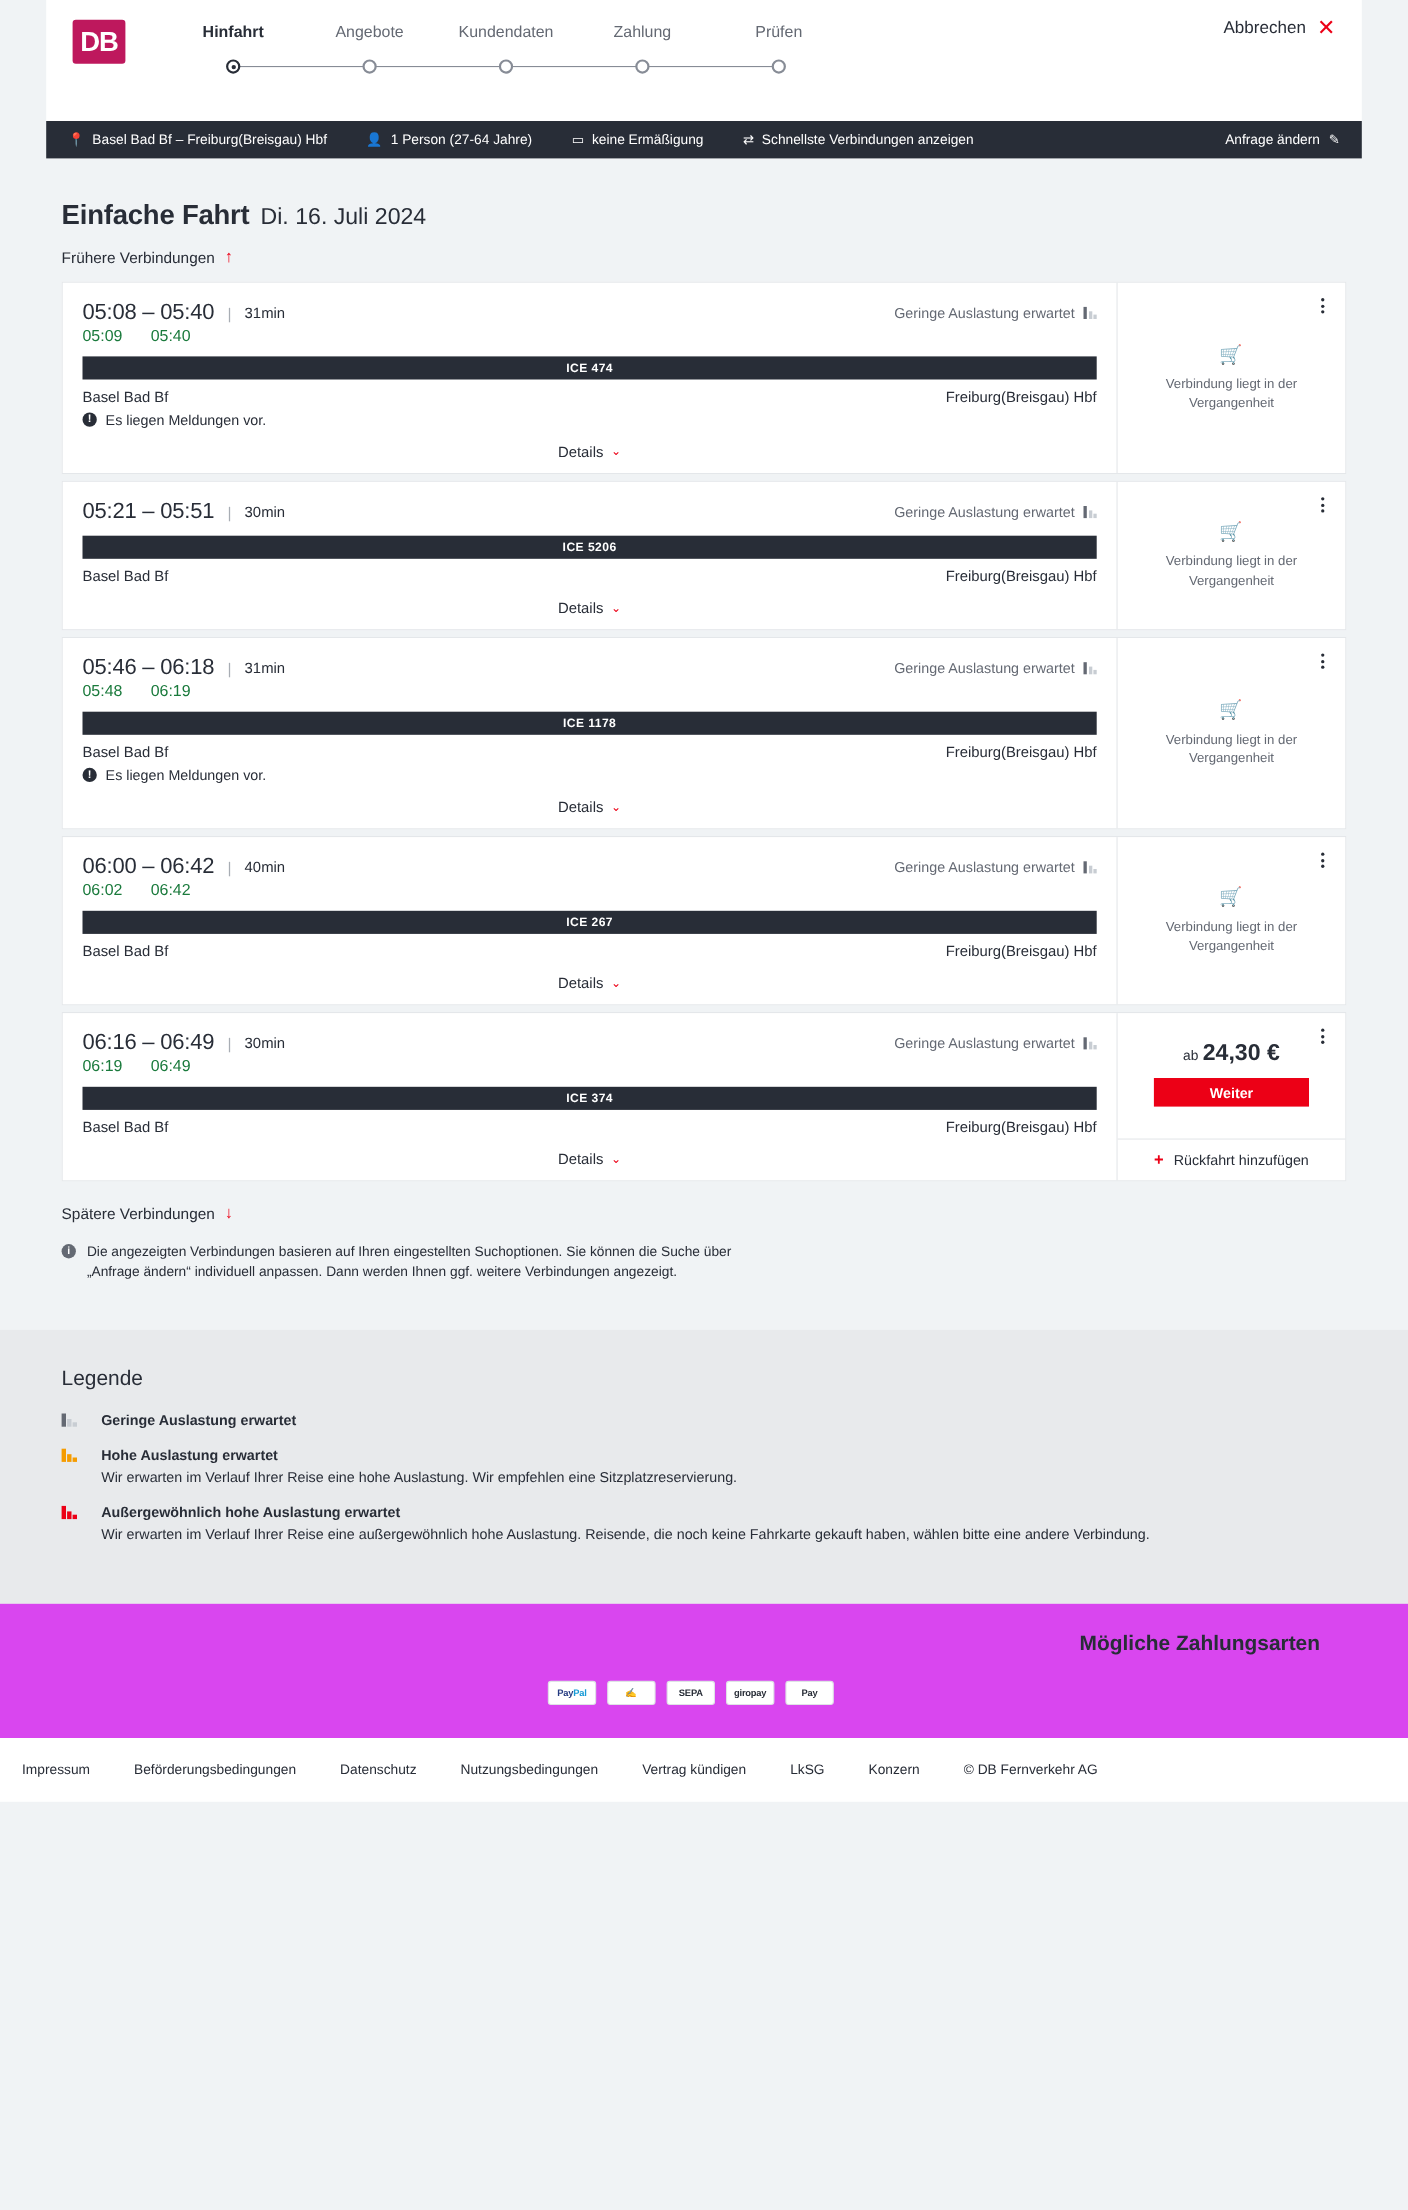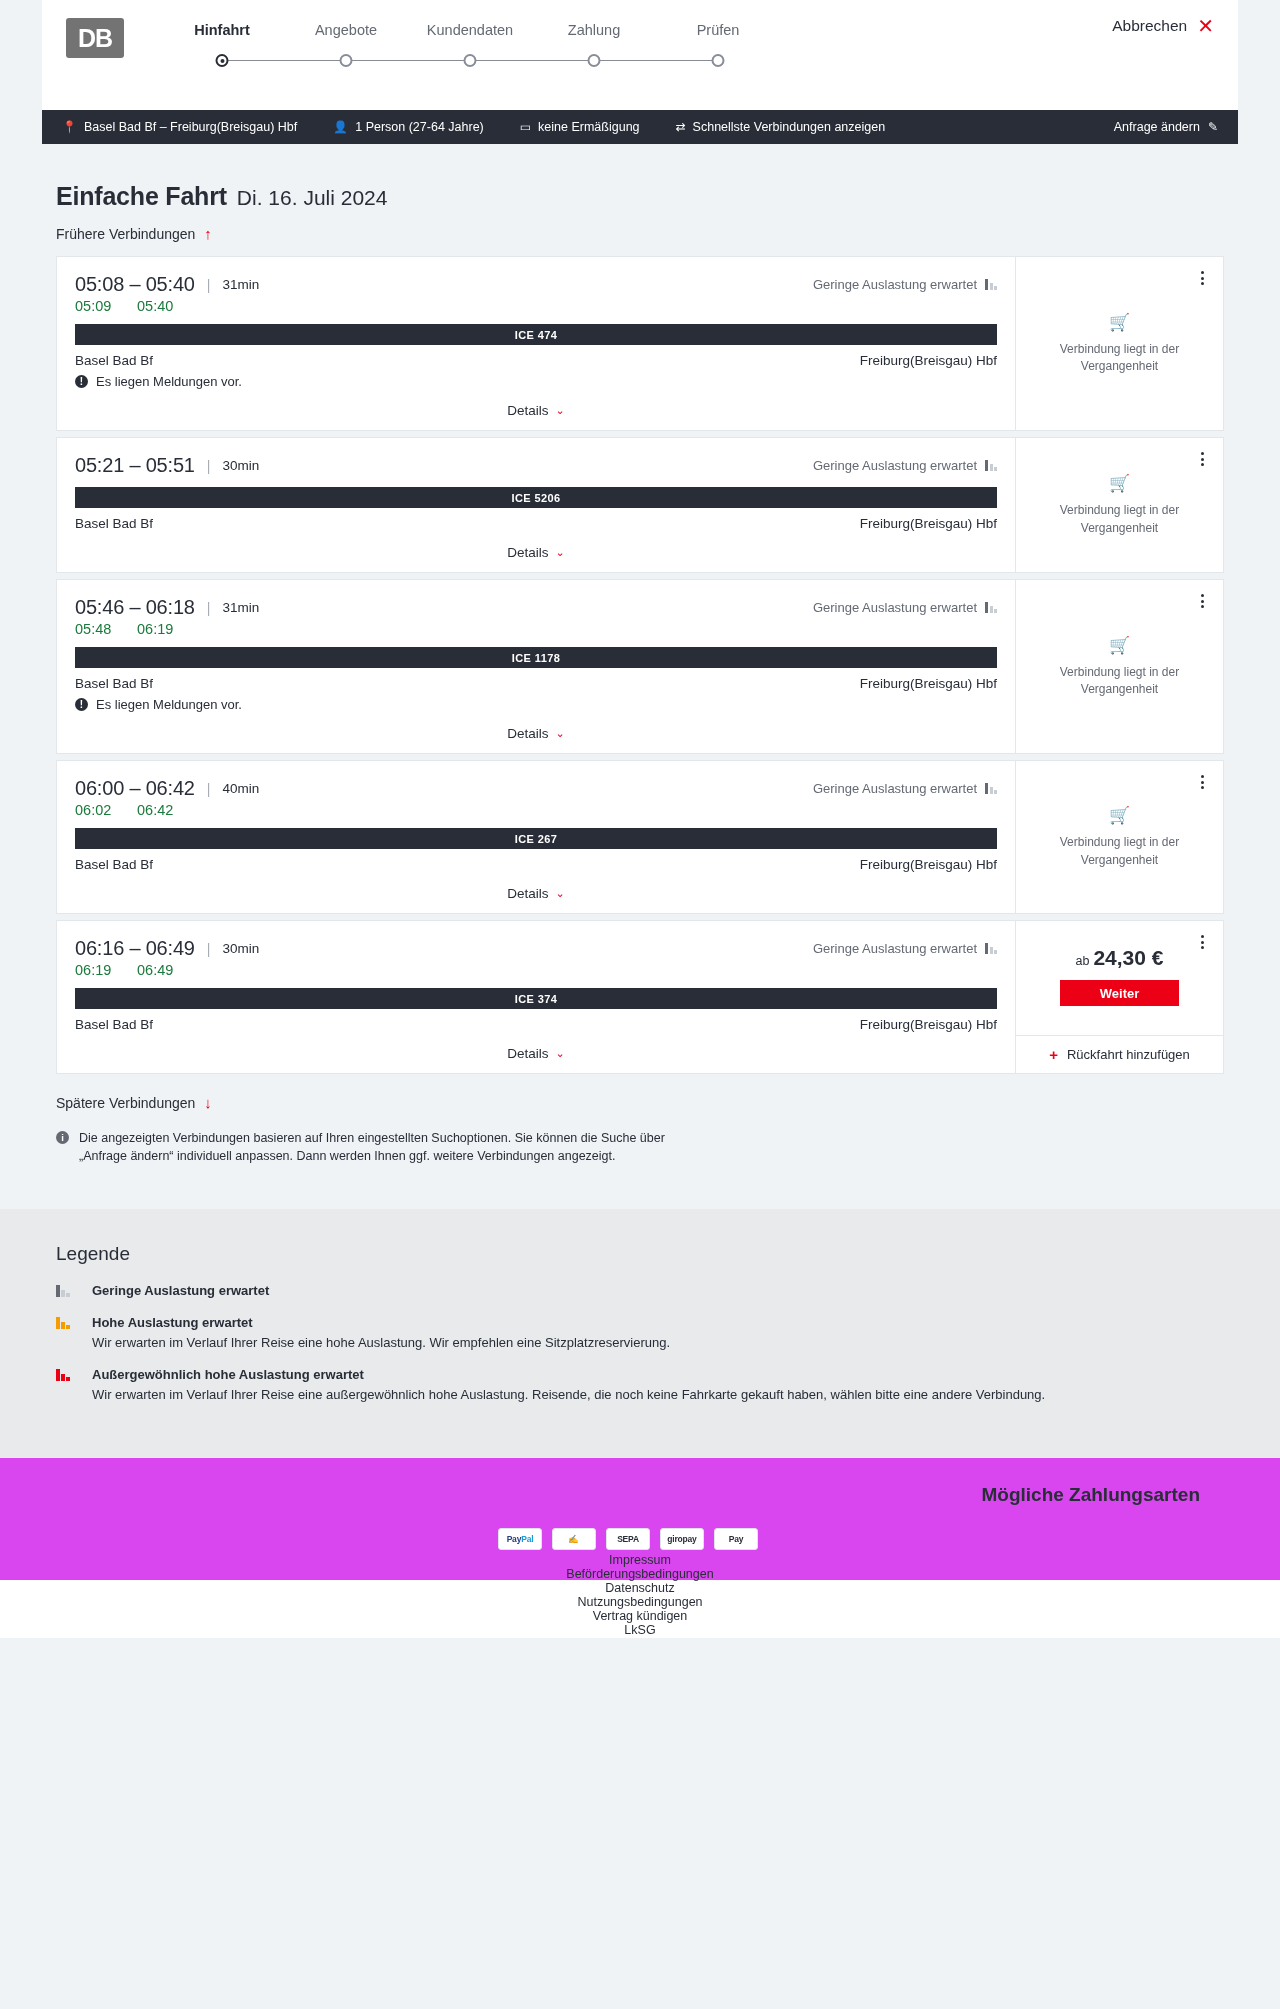--- a/index.html
+++ b/index.html
@@ -17,21 +17,21 @@
   .header {
     background: #fff;
     margin: 0 42px;
     height: 110px;
     display: flex;
     align-items: flex-start;
     padding: 18px 24px 0 24px;
     position: relative;
   }
   .db-logo {
-    width: 58px; height: 40px; background: #737373;
+    width: 48px; height: 40px; background: #be185d;
     border-radius: 3px; display: flex; align-items: center; justify-content: center;
     color: #fff; font-weight: bold; font-size: 25px; letter-spacing: -1px;
     font-family: "Liberation Sans", sans-serif;
     flex: none;
   }
   .stepper { display: flex; margin-left: 36px; margin-top: 4px; position: relative; }
   .step { width: 124px; text-align: center; position: relative; }
   .step .lbl { font-size: 14.5px; color: #646973; white-space: nowrap; }
   .step.active .lbl { color: #282d37; font-weight: bold; }
   .step .dotrow { height: 28px; margin-top: 12px; position: relative; }
@@ -140,21 +140,21 @@
   .past-txt { font-size: 12px; color: #646973; line-height: 1.45; }
 
   .price-area {
     flex: 1; display: flex; flex-direction: column; align-items: center; justify-content: center;
     padding: 10px 16px 14px 16px;
   }
   .price { font-size: 21px; font-weight: bold; }
   .price .ab { font-size: 12.5px; font-weight: normal; margin-right: 4px; }
   .weiter {
     margin-top: 10px; background: #ec0016; color: #fff; border: none;
-    width: 119px; height: 26px; font-size: 13px; font-weight: bold; cursor: pointer;
+    width: 141px; height: 26px; font-size: 13px; font-weight: bold; cursor: pointer;
     font-family: "Liberation Sans", sans-serif;
   }
   .addreturn {
     border-top: 1px solid #e4e7ea; height: 38px;
     display: flex; align-items: center; justify-content: center; gap: 9px;
     font-size: 13px; cursor: pointer;
   }
   .plus { color: #ec0016; font-size: 15px; font-weight: bold; }
 
   .note {
@@ -184,21 +184,21 @@
   .pay-chip {
     height: 22px; min-width: 44px; background: #fff; border: 1px solid #dfe3e6;
     border-radius: 3px; display: flex; align-items: center; justify-content: center;
     font-size: 8.5px; font-weight: bold; padding: 0 5px; letter-spacing: -0.2px;
   }
   .pp-p { color: #253b80; } .pp-a { color: #179bd7; }
 
   
   .footer {
     background: #fff; height: 58px; display: flex; align-items: center;
-    justify-content: center; gap: 0; font-size: 12.5px; flex-direction: column;
+    gap: 0; font-size: 12.5px;
   }
   .footer a { color: #282d37; text-decoration: none; padding: 0 20px; cursor: pointer; }
   .footer .copy { color: #282d37; padding: 0 20px; }
 </style>
 </head>
 <body>
 
 <div class="page">
 
   <div class="header">

